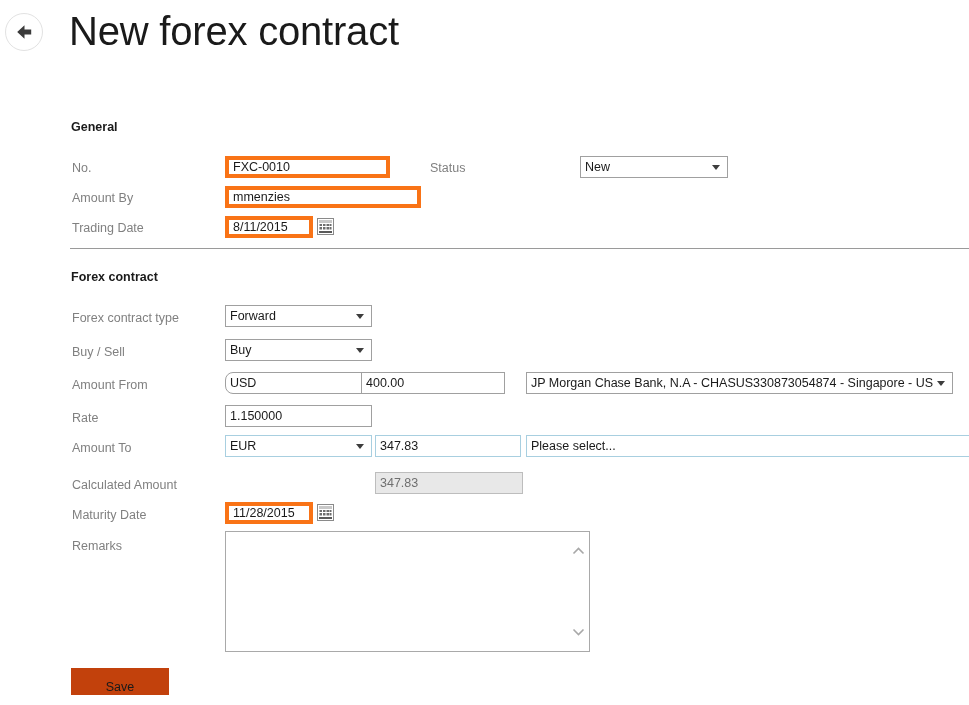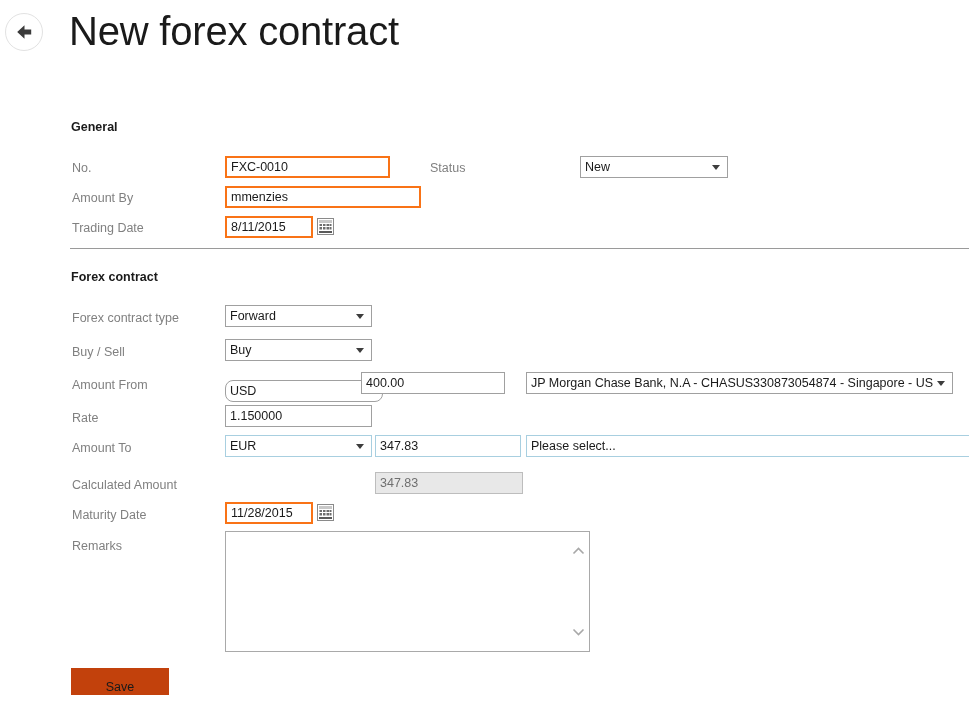--- a/index.html
+++ b/index.html
@@ -85,21 +85,21 @@
   }
 
   
   .ctl {
     position: absolute;
     box-sizing: border-box;
     font-family: "Liberation Sans", sans-serif;
     font-size: 12.5px;
     color: #1a1a1a;
     background: #ffffff;
-    border: 2px solid #f97316;
+    border: 4px solid #f97316;
     height: 22px;
     line-height: 20px;
     padding: 0 4px;
     outline: none;
   }
   input.ctl { padding-left: 4px; }
 
   
   .combo {
     position: absolute;
@@ -290,21 +290,21 @@
 
   <div class="field-label" style="top:345px;">Buy / Sell</div>
   <div class="combo" style="left:225px; top:339px; width:147px;">
     <span class="combo-text">Buy</span>
     <span class="caret">
         <i></i>
       </span>
   </div>
 
   <div class="field-label" style="top:378px;">Amount From</div>
-  <div class="combo" style="left:225px; top:380px; width:158px;border-radius:8px;">
+  <div class="combo" style="left:225px; top:372px; width:158px;border-radius:8px;">
     <span class="combo-text">USD</span>
     <span class="caret">
         <i></i>
       </span>
   </div>
   <div class="spin" style="left:361px; top:372px; width:144px;">
     <input class="spin-val" type="text" value="400.00" style="">
 
   </div>
   <div class="combo" style="left:526px; top:372px; width:427px;">

